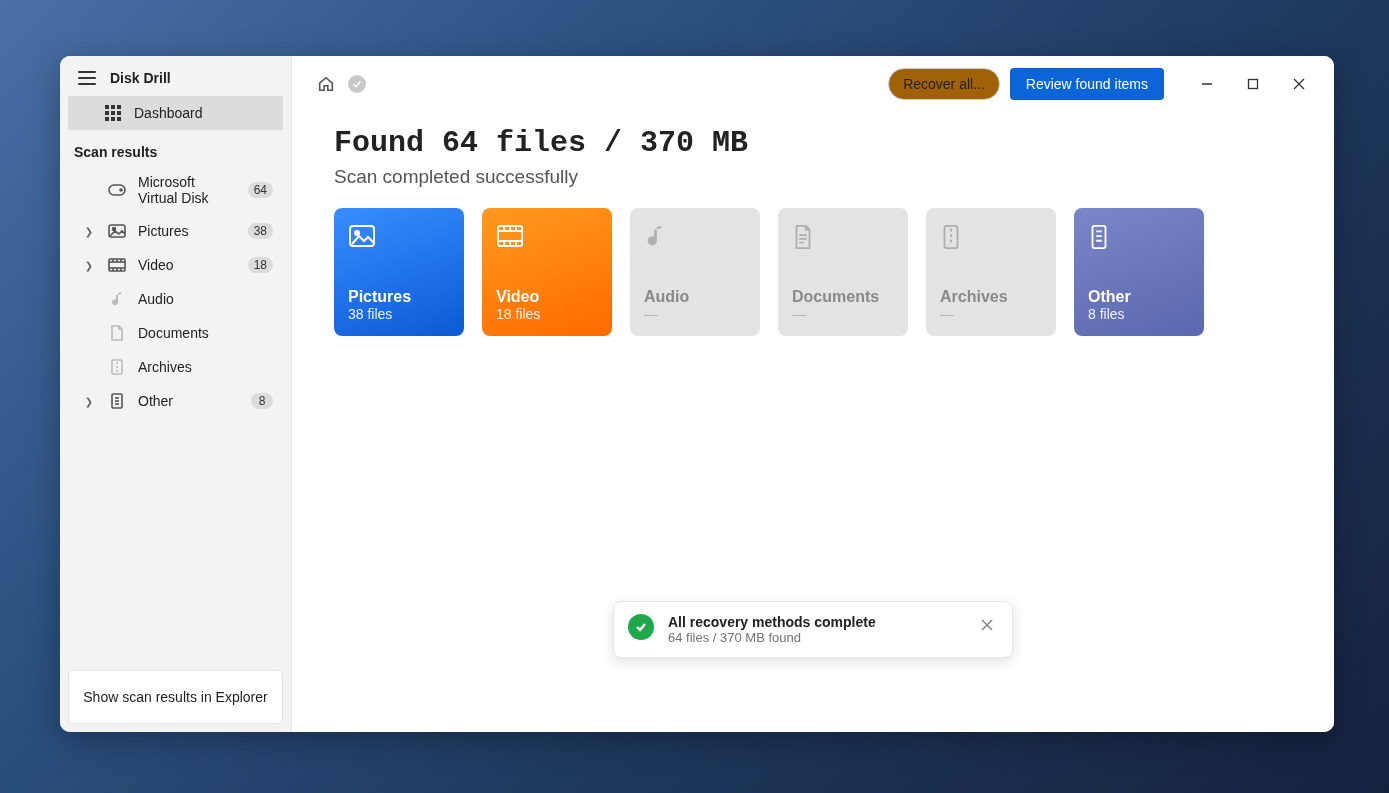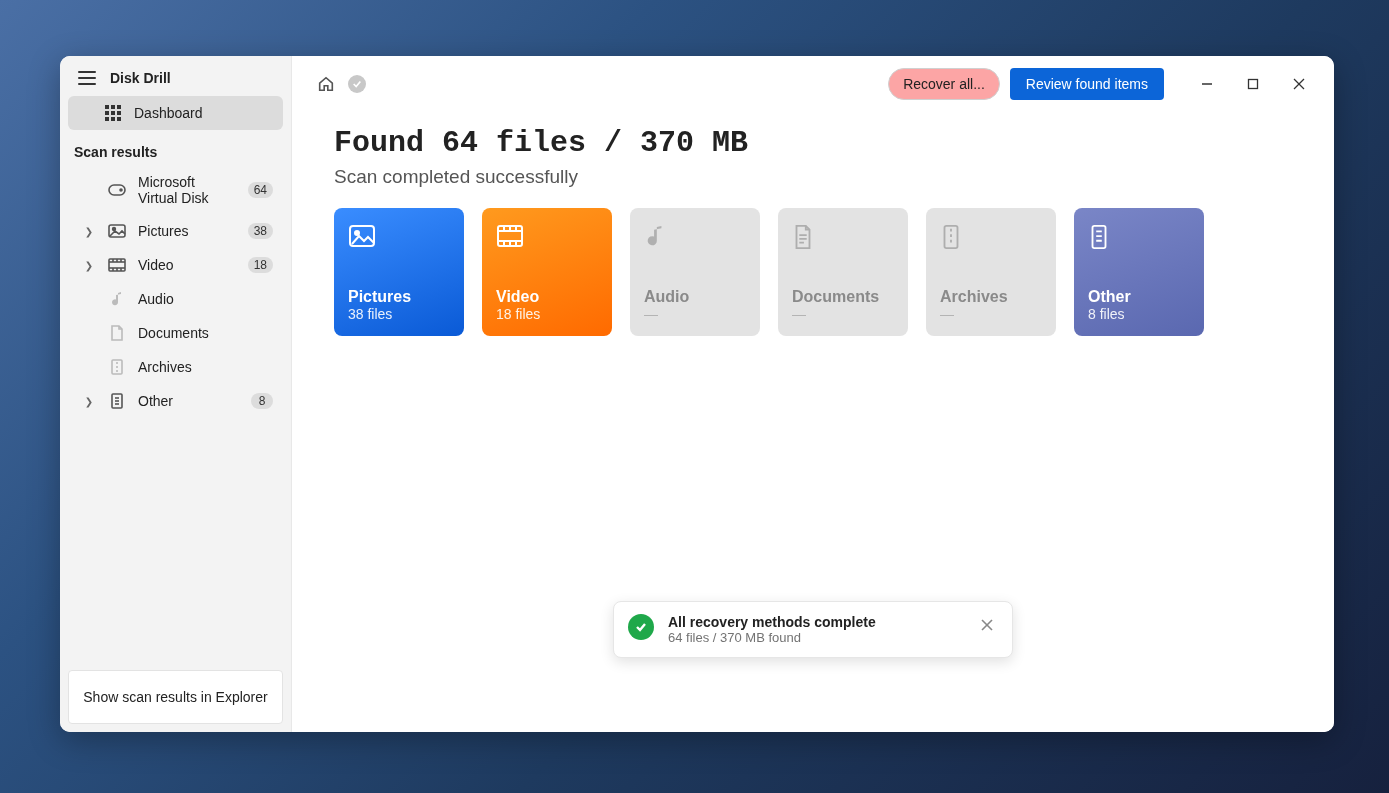--- a/index.html
+++ b/index.html
@@ -40,21 +40,21 @@
   }
   .hamburger { width: 18px; height: 14px; display: flex; flex-direction: column; justify-content: space-between; cursor: pointer; }
   .hamburger span { display: block; height: 2px; background: #333; border-radius: 1px; }
   .app-title { font-size: 14px; font-weight: 600; color: #222; }
   .sb-section { padding: 0 8px; }
   .sb-item {
     display: flex;
     align-items: center;
     gap: 12px;
     padding: 8px 10px;
-    border-radius: 6px;
+    border-radius: 0;
     font-size: 14px;
     color: #222;
     cursor: pointer;
     position: relative;
   }
   .sb-item.active { background: #dcdcdc; }
   .sb-item .chev { width: 14px; text-align: center; color: #666; font-size: 10px; }
   .sb-item .chev.none { visibility: hidden; }
   .sb-item .icon { width: 18px; height: 18px; display: flex; align-items: center; justify-content: center; color: #555; }
   .sb-item .label { flex: 1; }
@@ -108,21 +108,21 @@
     display: flex; align-items: center; justify-content: center;
     color: #555; cursor: pointer; border-radius: 4px;
   }
   .tb-check {
     width: 18px; height: 18px; border-radius: 50%;
     background: #c8c8c8; display: flex; align-items: center; justify-content: center;
     color: #fff; font-size: 11px; cursor: pointer;
   }
   .tb-spacer { flex: 1; }
   .btn-outline {
-    background: #fca5a5; border: 1px solid #d0d0d0; color: #222;
+    background: #a16207; border: 1px solid #d0d0d0; color: #222;
     padding: 7px 14px; border-radius: 16px; font-size: 14px; cursor: pointer;
   }
   .btn-primary {
     background: #0c65d8; border: none; color: #fff;
     padding: 8px 16px; border-radius: 4px; font-size: 14px; cursor: pointer;
   }
   .win-controls { display: flex; gap: 0; margin-left: 10px; }
   .win-btn { width: 46px; height: 30px; display: flex; align-items: center; justify-content: center; cursor: pointer; }
   .content { padding: 18px 42px; }
   .headline { font-size: 30px; font-weight: 600; color: #222; margin: 0 0 6px 0; font-family: Liberation Mono, monospace; }

